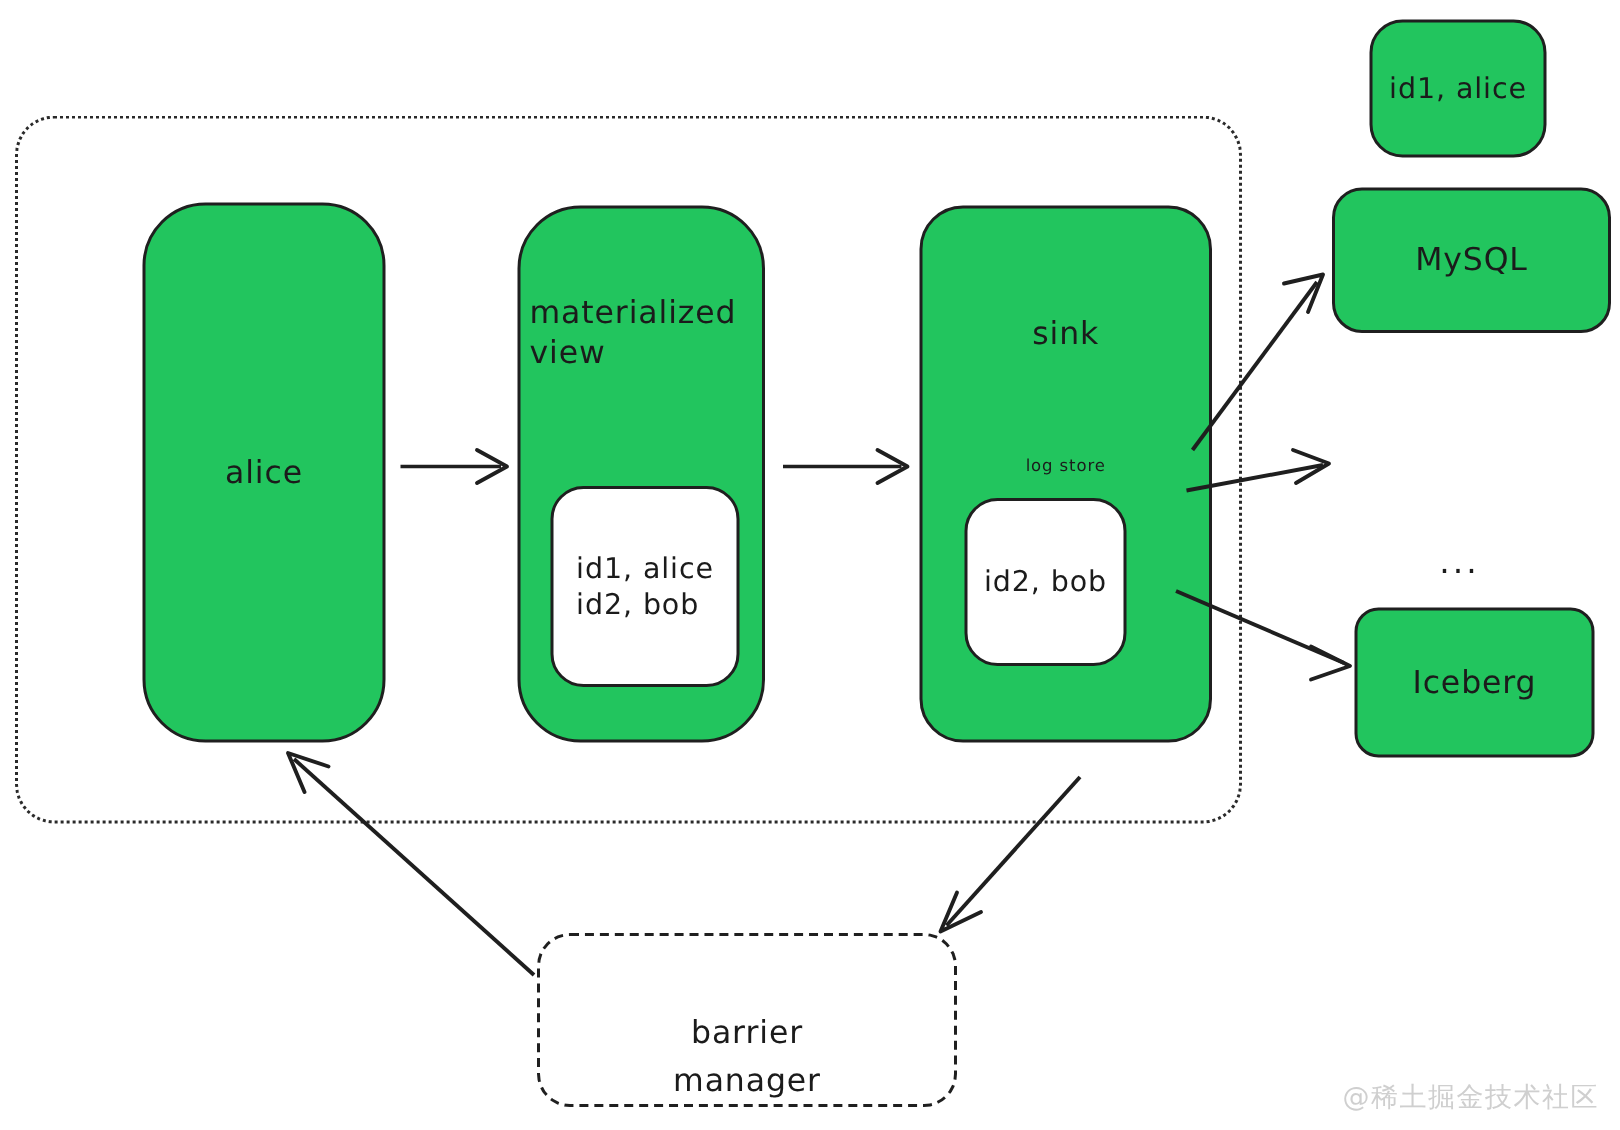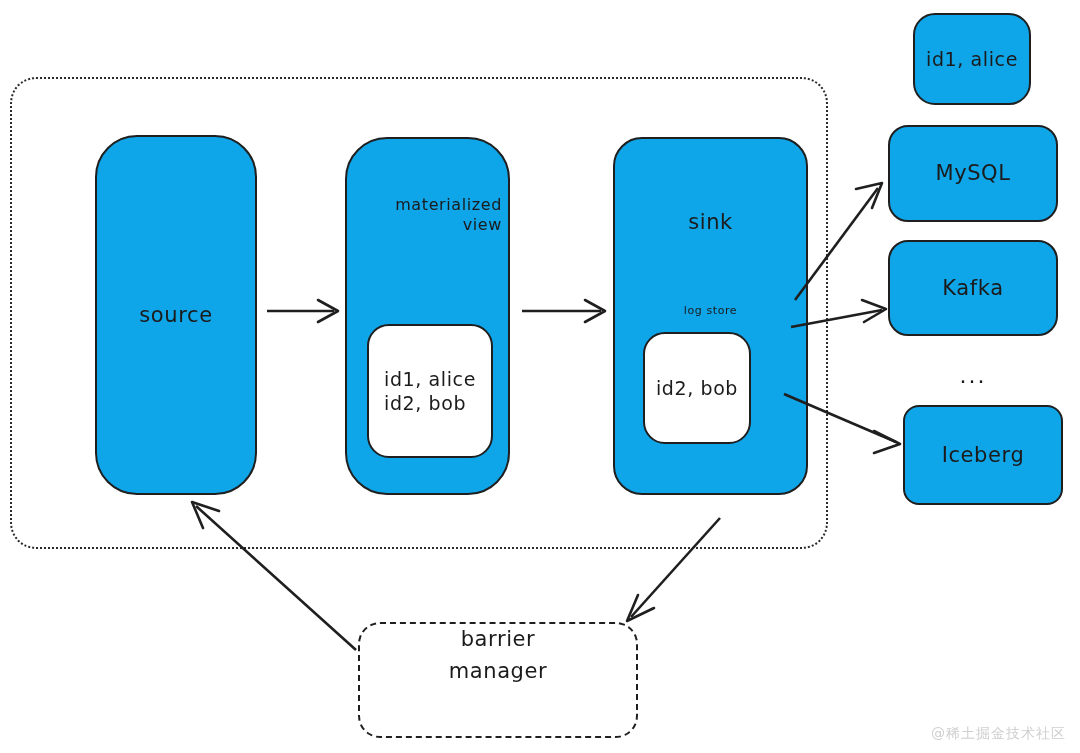--- a/index.html
+++ b/index.html
@@ -22,21 +22,21 @@
     color: #1b1b1b;
     letter-spacing: 0.6px;
     white-space: pre-line;
     text-align: center;
     line-height: 1.28;
   }
   .node {
     position: absolute;
     box-sizing: border-box;
     border: 2px solid #1f1f1f;
-    background: #0ea5e9;
+    background: #22c55e;
     display: flex;
     align-items: center;
     justify-content: center;
   }
   .node-label {
     text-align: center;
     white-space: pre-line;
   }
   
   #checkpoint-box {
@@ -67,22 +67,22 @@
 
   #mv-node {
     left: 345px; top: 137px; width: 165px; height: 358px;
     border-radius: 42px;
     align-items: flex-start;
     justify-content: center;
   }
   #mv-title {
     position: absolute;
     top: 56px; left: 6px; right: 6px;
-    font-size: 16px;
-    text-align: right;
+    font-size: 21px;
+    text-align: left;
   }
   #mv-inner {
     position: absolute;
     left: 20px; top: 185px; width: 126px; height: 134px;
     border: 2px solid #1f1f1f;
     border-radius: 22px;
     box-sizing: border-box;
     display: flex; align-items: center; justify-content: center;
     background: #fff;
   }
@@ -111,21 +111,21 @@
     box-sizing: border-box;
     display: flex; align-items: center; justify-content: center;
     background: #fff;
   }
   #sink-inner .node-label { font-size: 19px; }
 
   
   #row-alice { left: 913px; top: 13px; width: 118px; height: 92px; border-radius: 22px; }
   #row-alice .node-label { font-size: 19px; }
 
-  #mysql-node { left: 888px; top: 125px; width: 170px; height: 97px; border-radius: 20px; }
+  #mysql-node { left: 888px; top: 125px; width: 186px; height: 97px; border-radius: 20px; }
   #mysql-node .node-label { font-size: 21px; }
 
   #kafka-node { left: 888px; top: 240px; width: 170px; height: 96px; border-radius: 20px; }
   #kafka-node .node-label { font-size: 21px; }
 
   #ellipsis {
     position: absolute;
     left: 888px; top: 362px; width: 170px;
     text-align: center; font-size: 22px; color: #1b1b1b;
     letter-spacing: 2px;
@@ -135,52 +135,52 @@
   #iceberg-node .node-label { font-size: 21px; }
 
   
   #barrier-node {
     position: absolute;
     left: 358px; top: 622px; width: 280px; height: 116px;
     border: 2px dashed #1f1f1f;
     border-radius: 22px;
     box-sizing: border-box;
     background: #fff;
-    display: flex; align-items: flex-start; justify-content: center;
+    display: flex; align-items: flex-end; justify-content: center;
   }
   #barrier-node .node-label { font-size: 21px; line-height: 1.5; }
 
   
   #arrows {
     position: absolute;
     left: 0; top: 0;
     width: 1080px; height: 753px;
     pointer-events: none;
   }
   #arrows line, #arrows path { stroke: #1f1f1f; fill: none; }
 
   
   #watermark {
     position: absolute;
     right: 14px; bottom: 10px;
-    font-size: 14px;
+    font-size: 18px;
     color: #cfcfcf;
     letter-spacing: 1px;
   }
 </style>
 </head>
 <body>
 
 <div id="canvas">
 
 
   <div id="checkpoint-box"></div>
 
   <div class="node" id="source-node">
-    <span class="node-label hand">source</span>
+    <span class="node-label hand">alice</span>
   </div>
 
   <div class="node" id="mv-node">
     <span id="mv-title" class="node-label hand">materialized
 view</span>
     <span id="mv-inner">
       <span class="node-label hand">id1, alice
 id2, bob</span>
     </span>
   </div>
@@ -194,23 +194,20 @@
   </div>
 
   <div class="node" id="row-alice">
     <span class="node-label hand">id1, alice</span>
   </div>
 
   <div class="node" id="mysql-node">
     <span class="node-label hand">MySQL</span>
   </div>
 
-  <div class="node" id="kafka-node">
-    <span class="node-label hand">Kafka</span>
-  </div>
 
   <div id="ellipsis" class="hand">...</div>
 
   <div class="node" id="iceberg-node">
     <span class="node-label hand">Iceberg</span>
   </div>
 
   <div id="barrier-node">
     <span class="node-label hand">barrier
 manager</span>

